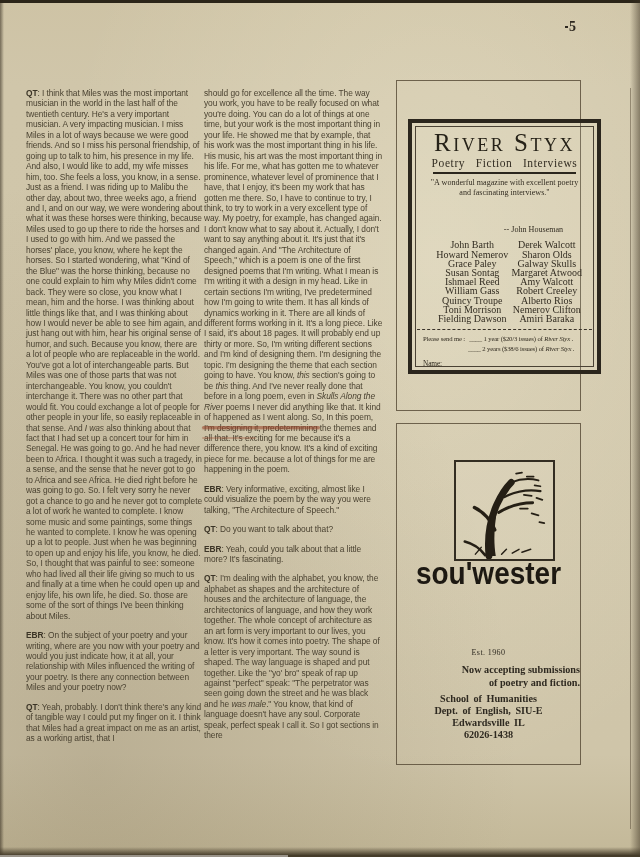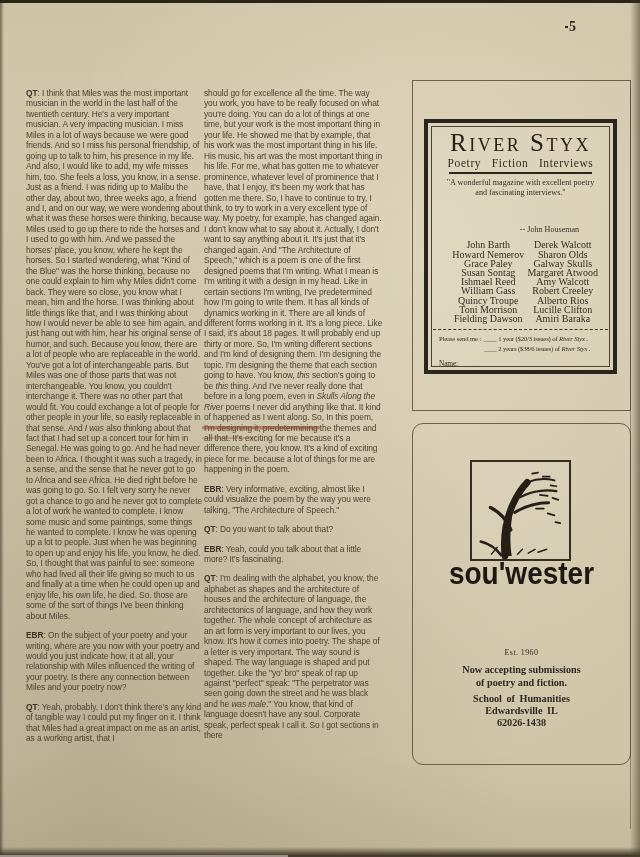--- a/index.html
+++ b/index.html
@@ -31,48 +31,48 @@
   .col-right{left:204px;width:179px;}
   .para{margin:0 0 9px 0;}
   .spk{font-weight:bold;color:#3b3426;}
 
   
   .ink-mark{position:absolute;border-radius:2px;}
   .ink-mark-a{left:202px;top:426px;width:118px;height:2.5px;background:rgba(150,62,36,.55);box-shadow:0 1px 1px rgba(150,62,36,.25);}
   .ink-mark-b{left:202px;top:437px;width:54px;height:2px;background:rgba(150,62,36,.3);}
 
   
-  .ad-frame{position:absolute;left:412px;width:219px;border:1px solid rgba(82,70,50,.8);}
+  .ad-frame{position:absolute;left:396px;width:185px;border:1px solid rgba(82,70,50,.8);}
   .ad-frame-rs{top:80px;height:331px;}
-  .ad-frame-sw{top:423px;height:342px;text-align:center;font-family:"Liberation Serif",serif;color:#2e2920;border-radius:11px;}
+  .ad-frame-sw{top:423px;height:342px;text-align:center;font-family:"Liberation Serif",serif;color:#2e2920;}
 
   
   .rs-black{position:absolute;left:11px;top:38px;width:193px;height:255px;border:4px solid #2b261d;background:rgba(255,252,238,.10);}
   .rs-inner{position:absolute;inset:3px;border:1px solid #4a4234;padding:3px 7px 2px;overflow:hidden;text-align:center;font-family:"Liberation Serif",serif;color:#332d22;}
   .rs-title{font-variant:small-caps;font-size:25px;line-height:26px;letter-spacing:2.5px;color:#262218;}
   .rs-sub{font-size:11.5px;line-height:14px;letter-spacing:.6px;word-spacing:7px;}
   .rs-rule{height:2px;background:#2b261d;width:88%;margin:2px auto 4px;}
   .rs-quote{font-size:8.1px;line-height:9.8px;margin-top:2px;}
   .rs-attrib{padding-left:58px;margin-top:27px;}
   .rs-names{display:flex;text-align:center;font-size:10px;line-height:9.2px;margin:6px 2px 0 12px;}
   .rs-names .col-n{flex:1;}
   .rs-dash{border-top:1.5px dashed #3a332a;margin:6px -11px 4px;}
-  .rs-form{text-align:left;font-size:6.7px;letter-spacing:-0.15px;line-height:9.5px;color:#332d22;}
+  .rs-form{text-align:center;font-size:6.7px;letter-spacing:-0.15px;line-height:9.5px;color:#332d22;}
   .rs-lead-row{display:flex;gap:3px;align-items:flex-start;white-space:nowrap;}
   .opts{display:flex;flex-direction:column;}
   .rs-label-row{display:flex;align-items:flex-end;gap:4px;margin-top:6px;font-size:7.4px;}
   .rs-line{flex:1;border-bottom:1px solid #3a332a;height:7px;}
   .rs-footer{font-size:7.3px;margin-top:6px;text-align:center;word-spacing:2px;white-space:nowrap;}
 
   
   .sw-img{position:absolute;left:57px;top:36px;width:101px;height:101px;border:2px solid #332d22;background:rgba(255,252,238,.08);}
   .sw-img svg{display:block;width:100%;height:100%;}
   .sw-title{position:absolute;top:134px;left:0;width:100%;font-family:"Liberation Sans",sans-serif;font-weight:bold;font-size:28px;letter-spacing:0px;color:#1d1912;transform:scaleY(1.1);}
   .sw-est{position:absolute;top:224px;left:0;width:100%;font-size:8px;letter-spacing:.4px;}
-  .sw-sub{position:absolute;top:240px;left:0;width:100%;font-size:10.2px;font-weight:bold;line-height:12.6px;}
+  .sw-sub{position:absolute;top:240px;left:0;width:100%;font-size:10.2px;font-weight:bold;line-height:12.6px;text-align:right;}
   .sw-addr{position:absolute;top:269px;left:0;width:100%;font-size:10.2px;font-weight:bold;line-height:12px;word-spacing:2px;}
 </style>
 </head>
 <body>
 
 <div class="page">
   <div class="edge-top"></div>
   <div class="edge-left"></div>
   <div class="edge-right"></div>
   <div class="edge-bottom"></div>
@@ -131,21 +131,21 @@
             </div>
           <div class="col-n">
 
           <div class="name">Derek Walcott</div>
               <div class="name">Sharon Olds</div>
               <div class="name">Galway Skulls</div>
               <div class="name">Margaret Atwood</div>
               <div class="name">Amy Walcott</div>
               <div class="name">Robert Creeley</div>
               <div class="name">Alberto Rios</div>
-              <div class="name">Lucille Clifton</div>
+              <div class="name">Nemerov Clifton</div>
               <div class="name">Amiri Baraka</div>
             </div>
         </div>
         <div class="rs-dash"></div>
         <div class="rs-form">
           <div class="rs-lead-row">
             <span class="rs-lead">Please send me :</span>
             <span class="opts">
               <span class="opt">____ 1 year ($20/3 issues) of <i>River Styx</i> .</span>
               <span class="opt">____ 2 years ($38/6 issues) of <i>River Styx</i> .</span>
@@ -182,17 +182,18 @@
       </svg>
     </div>
     <div class="sw-title">sou'wester</div>
     <div class="sw-est">Est. 1960</div>
     <div class="sw-sub">
       <div>Now accepting submissions</div>
       <div>of poetry and fiction.</div>
     </div>
     <div class="sw-addr">
       <div>School of Humanities</div>
+      <div>Dept. of English, SIU-E</div>
       <div>Edwardsville IL</div>
       <div>62026-1438</div>
     </div>
   </aside>
 </div>
 
 </body></html>

